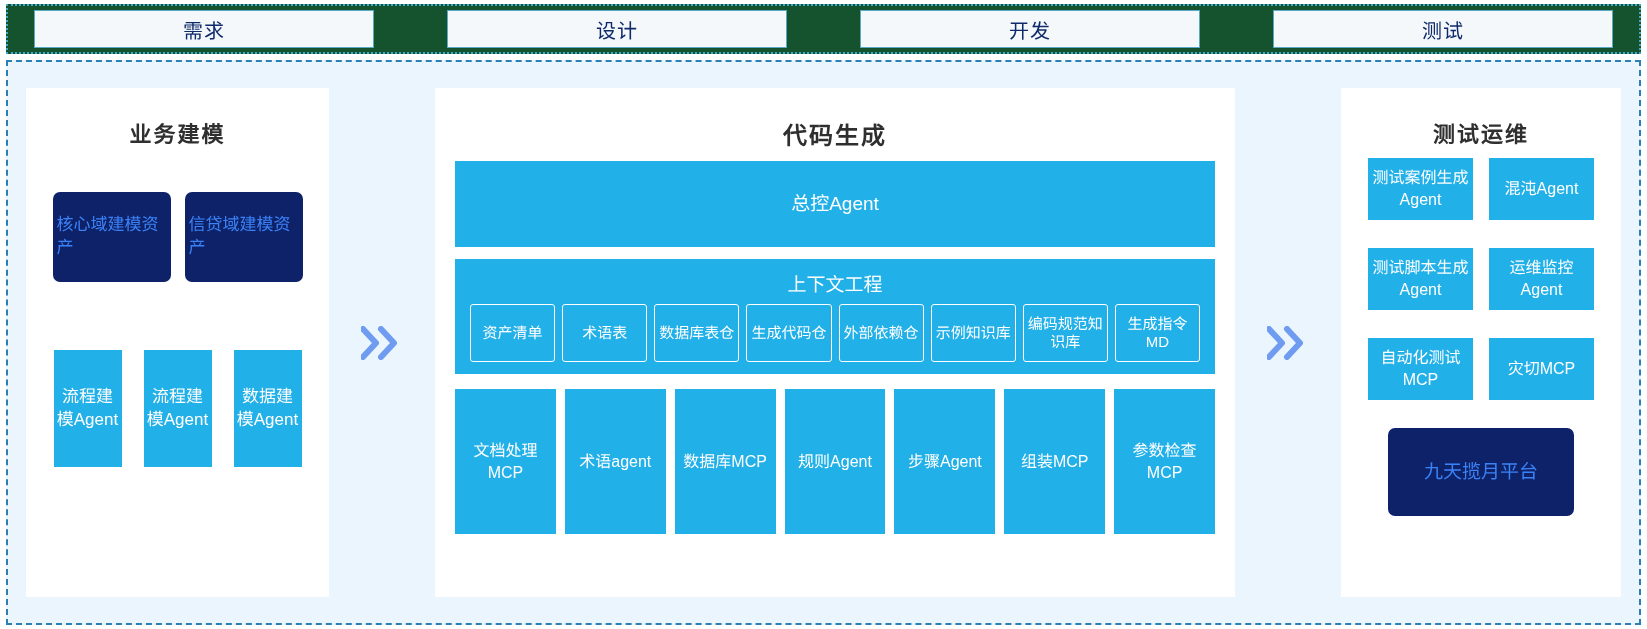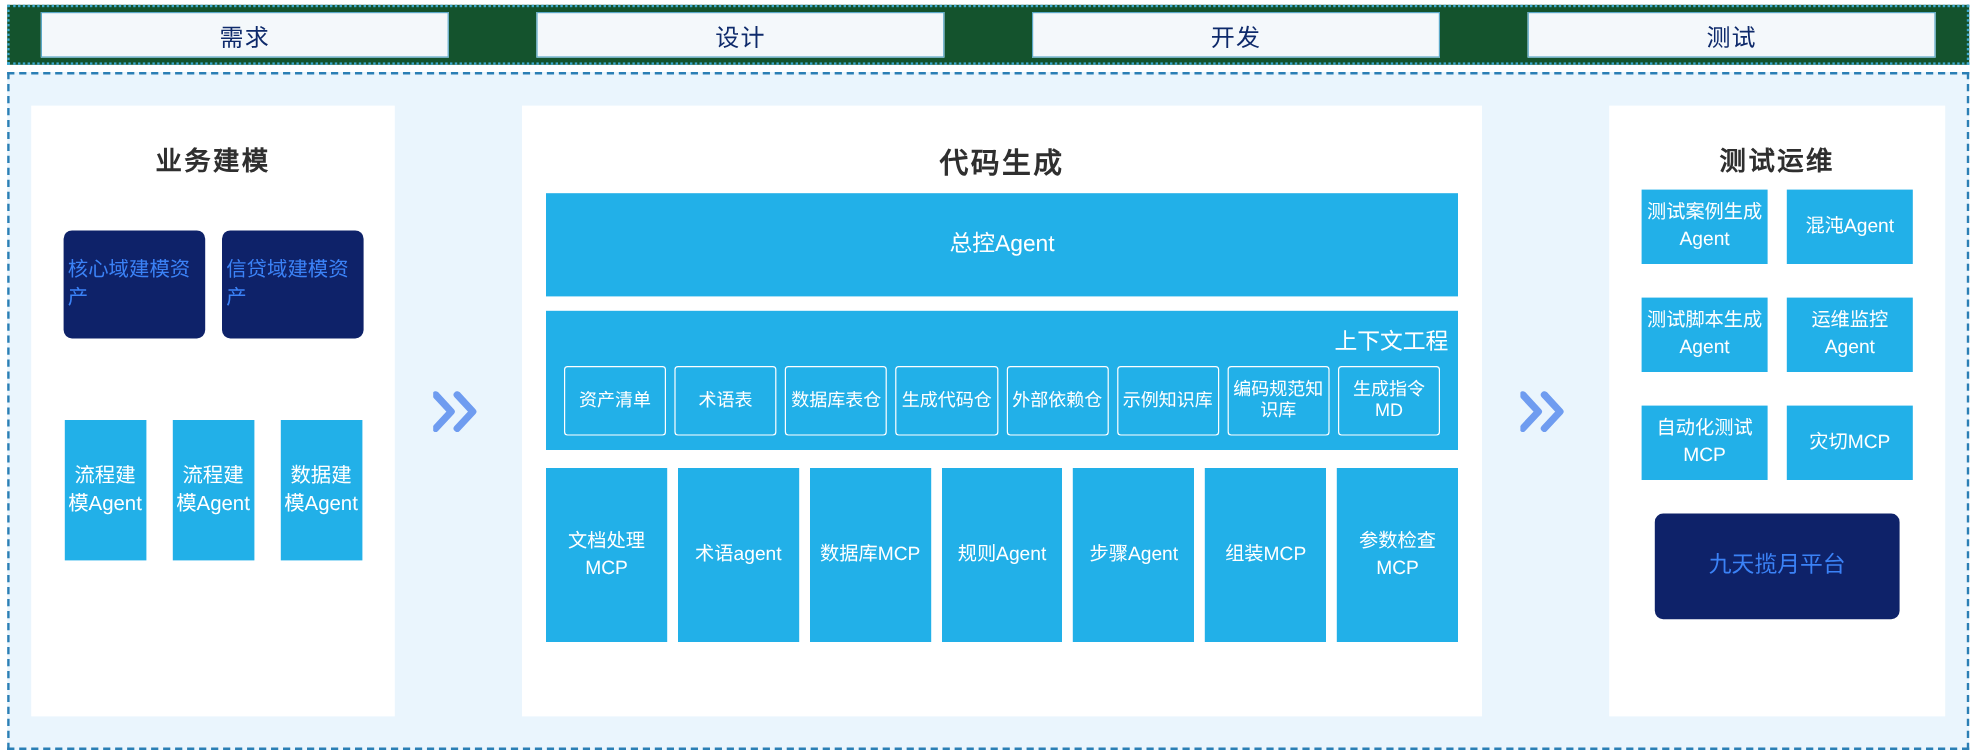--- a/index.html
+++ b/index.html
@@ -154,21 +154,21 @@
     font-size: 19px;
   }
 
   .context-block {
     background: #22b0e8;
     margin-top: 12px;
     padding: 10px 8px 12px 8px;
   }
   .context-title {
     color: #ffffff;
-    text-align: right;
+    text-align: center;
     font-size: 19px;
     margin-bottom: 8px;
   }
   .context-items {
     display: flex;
     justify-content: space-between;
     gap: 7px;
     padding: 0 7px;
   }
   .ctx-item {
@@ -206,21 +206,21 @@
     gap: 28px 16px;
     margin-top: 8px;
   }
   .right-grid .cyan-box {
     height: 62px;
     font-size: 16px;
   }
 
   .platform-box {
     margin: 28px auto 0 auto;
-    width: 204px;
+    width: 186px;
     height: 88px;
     font-size: 19px;
   }
 </style>
 </head>
 <body>
 
 <div id="root">
 
   <div class="phase-strip">

